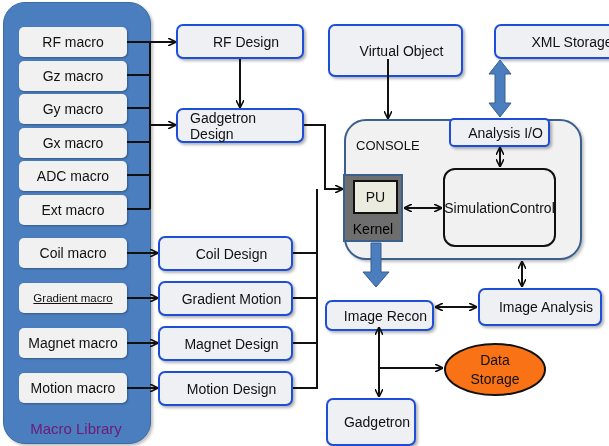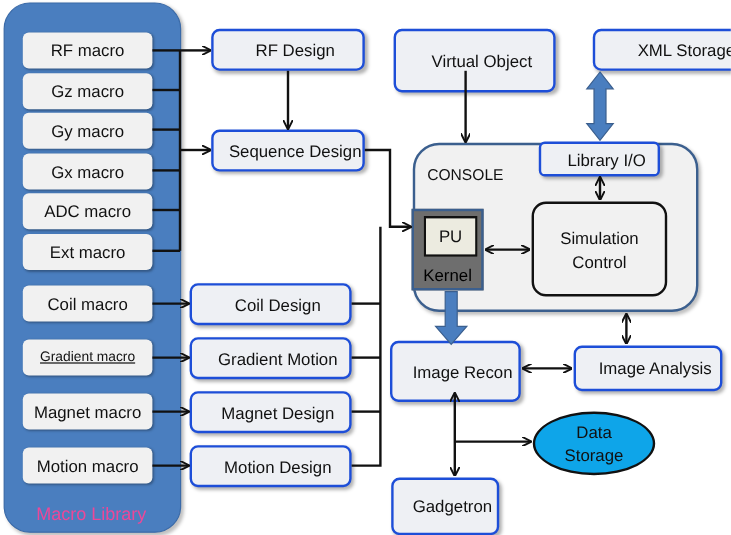--- a/index.html
+++ b/index.html
@@ -2,85 +2,85 @@
 <html><head>
 <meta charset="utf-8">
 <style>
   html, body { margin: 0; padding: 0; background: #ffffff; }
   body { width: 609px; height: 446px; position: relative; overflow: hidden;
          font-family: "Liberation Sans", "DejaVu Sans", sans-serif; color: #111; }
   .lib { position: absolute; left: 3px; top: 2px; width: 146px; height: 440px;
          background: #4a7ebf; border: 1px solid #3a6aa8; border-radius: 22px;
          box-shadow: 2px 2px 3px rgba(0,0,0,0.25); }
   .lib-label { position: absolute; left: 3px; top: 420px; width: 146px; text-align: center;
-               font-size: 15px; color: #ec4899; }
+               font-size: 15px; color: #701a75; }
   .macro { position: absolute; left: 19px; width: 108px; height: 30px; background: #f1f1f1;
            border-radius: 5px; box-shadow: 1px 1px 2px rgba(0,0,0,0.3);
            display: flex; align-items: center; justify-content: center; font-size: 14px; }
   .macro.small { font-size: 11.5px; text-decoration: underline; }
   .box { position: absolute; background: #eef0f4; border: 2px solid #1d4ed8; border-radius: 7px;
          box-shadow: 2px 2px 3px rgba(0,0,0,0.3); display: flex; align-items: center;
          justify-content: center; font-size: 14px; box-sizing: border-box; padding-left: 12px; }
   .console { position: absolute; left: 344px; top: 119px; width: 238px; height: 141px;
              background: #f1f1f1; border: 2px solid #3b5f8e; border-radius: 22px; box-sizing: border-box;
              box-shadow: 2px 2px 3px rgba(0,0,0,0.25); }
   .console-label { position: absolute; left: 356px; top: 138px; font-weight: normal; font-size: 13px; }
   .kernel { position: absolute; left: 343px; top: 174px; width: 60px; height: 68px;
             background: #6e6e6e; border: 2px solid #3b5f8e; box-sizing: border-box; }
   .pu { position: absolute; left: 353px; top: 180px; width: 45px; height: 34px; background: #ecebe0;
         border: 2px solid #111; box-sizing: border-box; display: flex; align-items: center;
         justify-content: center; font-size: 14px; }
   .kernel-label { position: absolute; left: 343px; top: 221px; width: 60px; text-align: center;
                   color: #000000; font-size: 14px; }
   .simctl { position: absolute; left: 443px; top: 168px; width: 113px; height: 79px; background: #f1f1f1;
             border: 2px solid #111; border-radius: 12px; box-sizing: border-box; display: flex;
-            flex-direction: column; align-items: center; justify-content: center; font-size: 14px; line-height: 20px; }
+            flex-direction: row; align-items: center; justify-content: center; font-size: 14px; line-height: 20px; }
   .ellipse { position: absolute; left: 444px; top: 343px; width: 102px; height: 53px; border: 2px solid #111;
-             border-radius: 50%; background: #0ea5e9; box-sizing: border-box; display: flex; flex-direction: column;
+             border-radius: 50%; background: #f97316; box-sizing: border-box; display: flex; flex-direction: column;
              align-items: center; justify-content: center; font-size: 14px; line-height: 19px; }
   svg.wires { position: absolute; left: 0; top: 0; }
 </style>
 </head>
 <body>
 
 <div class="lib"></div>
 <div class="macro" style="top:27px">RF macro</div>
 <div class="macro" style="top:61px">Gz macro</div>
 <div class="macro" style="top:94px">Gy macro</div>
 <div class="macro" style="top:128px">Gx macro</div>
 <div class="macro" style="top:161px">ADC macro</div>
 <div class="macro" style="top:195px">Ext macro</div>
 <div class="macro" style="top:238px">Coil macro</div>
 <div class="macro small" style="top:283px">Gradient macro</div>
 <div class="macro" style="top:328px">Magnet macro</div>
 <div class="macro" style="top:373px">Motion macro</div>
 <div class="lib-label">Macro Library</div>
 
 <div class="box" style="left:176px;top:24px;width:128px;height:35px">RF Design</div>
-<div class="box" style="left:176px;top:108px;width:128px;height:35px">Sequence Design</div>
+<div class="box" style="left:176px;top:108px;width:128px;height:35px">Gadgetron Design</div>
 <div class="box" style="left:158px;top:236px;width:135px;height:35px">Coil Design</div>
 <div class="box" style="left:158px;top:281px;width:135px;height:35px">Gradient Motion</div>
 <div class="box" style="left:158px;top:326px;width:135px;height:35px">Magnet Design</div>
 <div class="box" style="left:158px;top:371px;width:135px;height:35px">Motion Design</div>
 
 <div class="box" style="left:328px;top:24px;width:135px;height:53px">Virtual Object</div>
 <div class="box" style="left:494px;top:24px;width:144px;height:35px">XML Storage</div>
 
 <div class="console"></div>
 <div class="console-label">CONSOLE</div>
-<div class="box" style="left:449px;top:118px;width:101px;height:29px;border-radius:5px">Library I/O</div>
+<div class="box" style="left:449px;top:118px;width:101px;height:29px;border-radius:5px">Analysis I/O</div>
 <div class="kernel"></div>
 <div class="pu">PU</div>
 <div class="kernel-label">Kernel</div>
 <div class="simctl">
   <span>Simulation</span>
   <span>Control</span>
 </div>
 
-<div class="box" style="left:325px;top:284px;width:109px;height:51px">Image Recon</div>
+<div class="box" style="left:325px;top:300px;width:109px;height:31px">Image Recon</div>
 <div class="box" style="left:478px;top:288px;width:124px;height:38px">Image Analysis</div>
 <div class="ellipse">
   <span>Data</span>
   <span>Storage</span>
 </div>
 <div class="box" style="left:326px;top:398px;width:90px;height:48px">Gadgetron</div>
 
 <svg class="wires" width="609" height="446">
   <defs>
     <marker id="ah" markerWidth="8" markerHeight="8" refX="7" refY="4" orient="auto" markerUnits="userSpaceOnUse">

